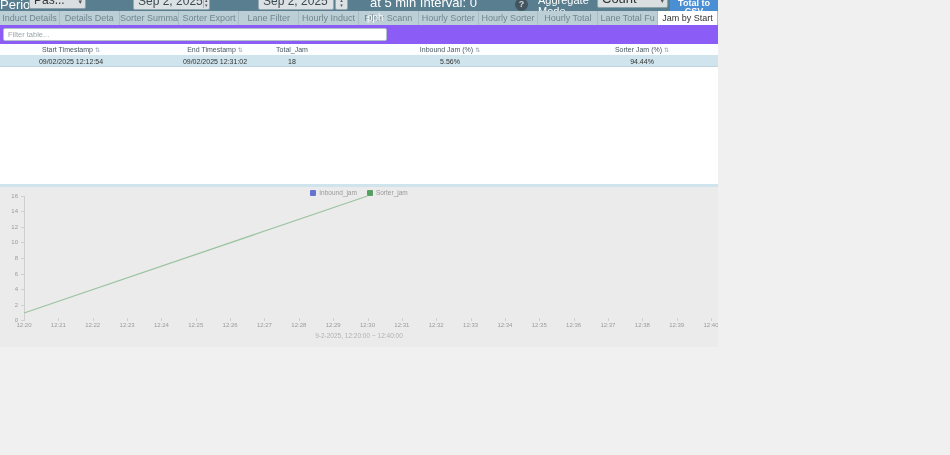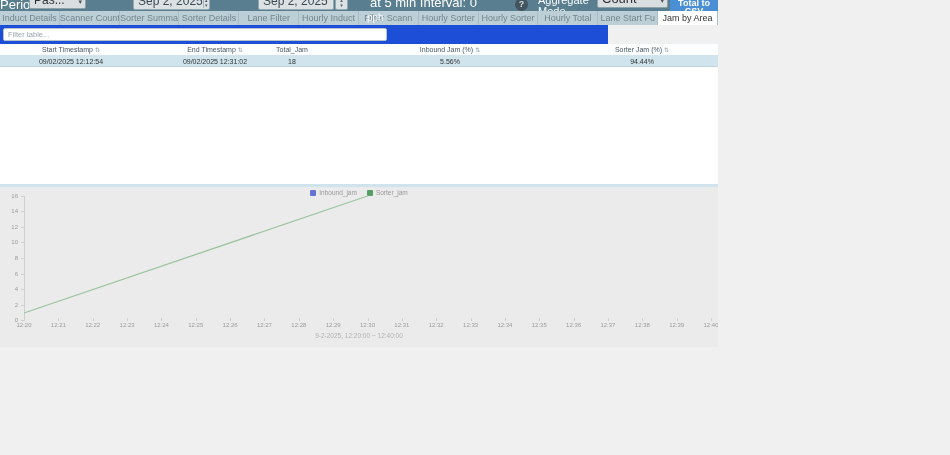--- a/index.html
+++ b/index.html
@@ -23,21 +23,21 @@
                 font-size:9px; line-height:7.5px; text-align:center; cursor:pointer; }
   .overlay-pph { position:absolute; left:367px; top:12px; color:rgba(255,255,255,0.9); font-size:10px; z-index:5; }
 
   
   .tabbar { position:absolute; left:0; top:11px; width:718px; height:14px; background:#bccfd6; display:flex; }
   .tab { flex:1 1 0; min-width:0; border-right:1px solid #a8bec6; color:#6f868e; font-size:9px;
          line-height:14px; text-align:center; overflow:hidden; white-space:nowrap; cursor:pointer; }
   .tab.active { background:#ffffff; color:#333; }
 
   
-  .filter-panel { position:absolute; left:0; top:25px; width:608px; height:19px; background:#1d4ed8; }
+  .filter-panel { position:absolute; left:0; top:25px; width:718px; height:19px; background:#8b5cf6; }
   .filter-input { position:absolute; left:3px; top:3px; width:384px; height:13px; background:#fff;
                   border:1px solid #b4c3ca; border-radius:2px; font-size:7.5px; padding:0 4px; color:#444;
                   font-family:"Liberation Sans", sans-serif; }
   .filter-input::placeholder { color:#9aa6ab; }
 
   
   .thead { position:absolute; left:0; top:44px; width:718px; height:11px; background:#fbfdfe; }
   .trow  { position:absolute; left:0; top:55px; width:718px; height:12px; background:#cfe4ec; border-bottom:1px solid #bdd3dd; }
   .tbody-empty { position:absolute; left:0; top:67px; width:718px; height:117px; background:#ffffff; }
   .blue-strip { position:absolute; left:0; top:184px; width:718px; height:3px; background:#cfe4ec; }
@@ -102,31 +102,31 @@
     <button class="export-btn" style="left:670px; top:-12px; width:48px; height:26px; padding-top:12px;">
       <span style="position:static; display:block;">Total to</span>
       <span style="position:static; display:block;">CSV</span>
     </button>
   </div>
 
   <span class="overlay-pph">pph</span>
 
   <div class="tabbar" id="tab-bar">
       <div class="tab">Induct Details</div>
-      <div class="tab">Scanner Count</div>
+      <div class="tab">Details Deta</div>
       <div class="tab">Sorter Summa</div>
-      <div class="tab">Sorter Details</div>
+      <div class="tab">Sorter Export</div>
       <div class="tab">Lane Filter</div>
       <div class="tab">Hourly Induct</div>
       <div class="tab">Filter Scann</div>
       <div class="tab">Hourly Sorter</div>
       <div class="tab">Hourly Sorter</div>
       <div class="tab">Hourly Total</div>
-      <div class="tab">Lane Start Fu</div>
-      <div class="tab active">Jam by Area</div>
+      <div class="tab">Lane Total Fu</div>
+      <div class="tab active">Jam by Start</div>
     </div>
 
   <div class="filter-panel">
     <input class="filter-input" placeholder="Filter table..." style="">
   </div>
 
   <div class="thead" id="table-header">
       <span class="cell hcell" style="left: 71px;"><span>Start Timestamp</span><span class="sort-ic">⇅</span></span>
       <span class="cell hcell" style="left: 215px;"><span>End Timestamp</span><span class="sort-ic">⇅</span></span>
       <span class="cell hcell" style="left: 292px;"><span>Total_Jam</span></span>

